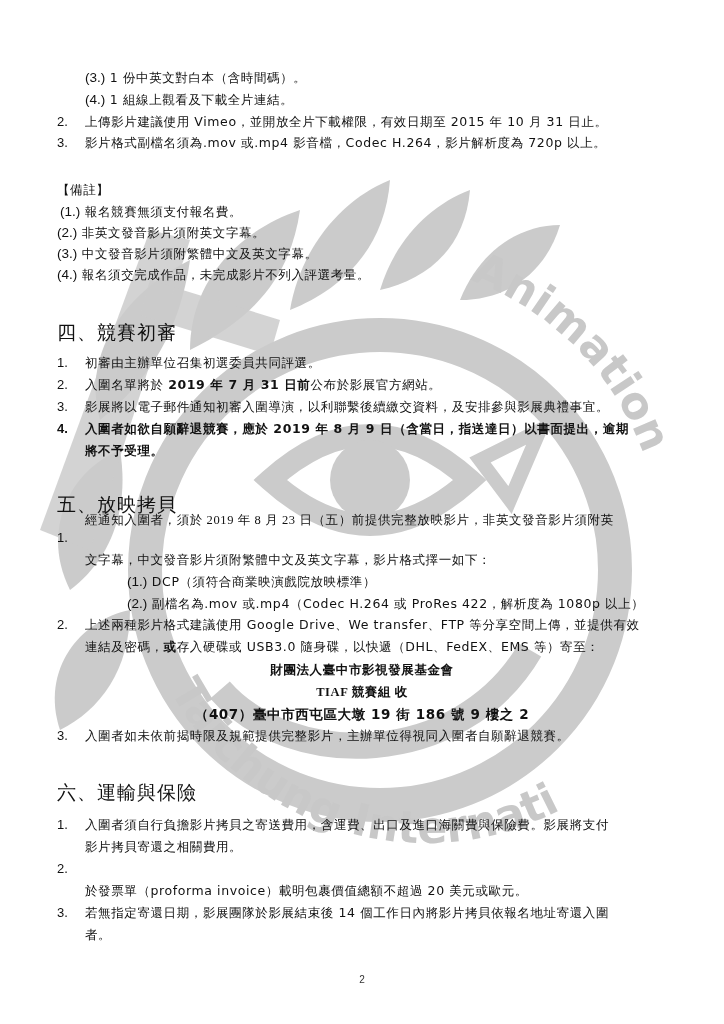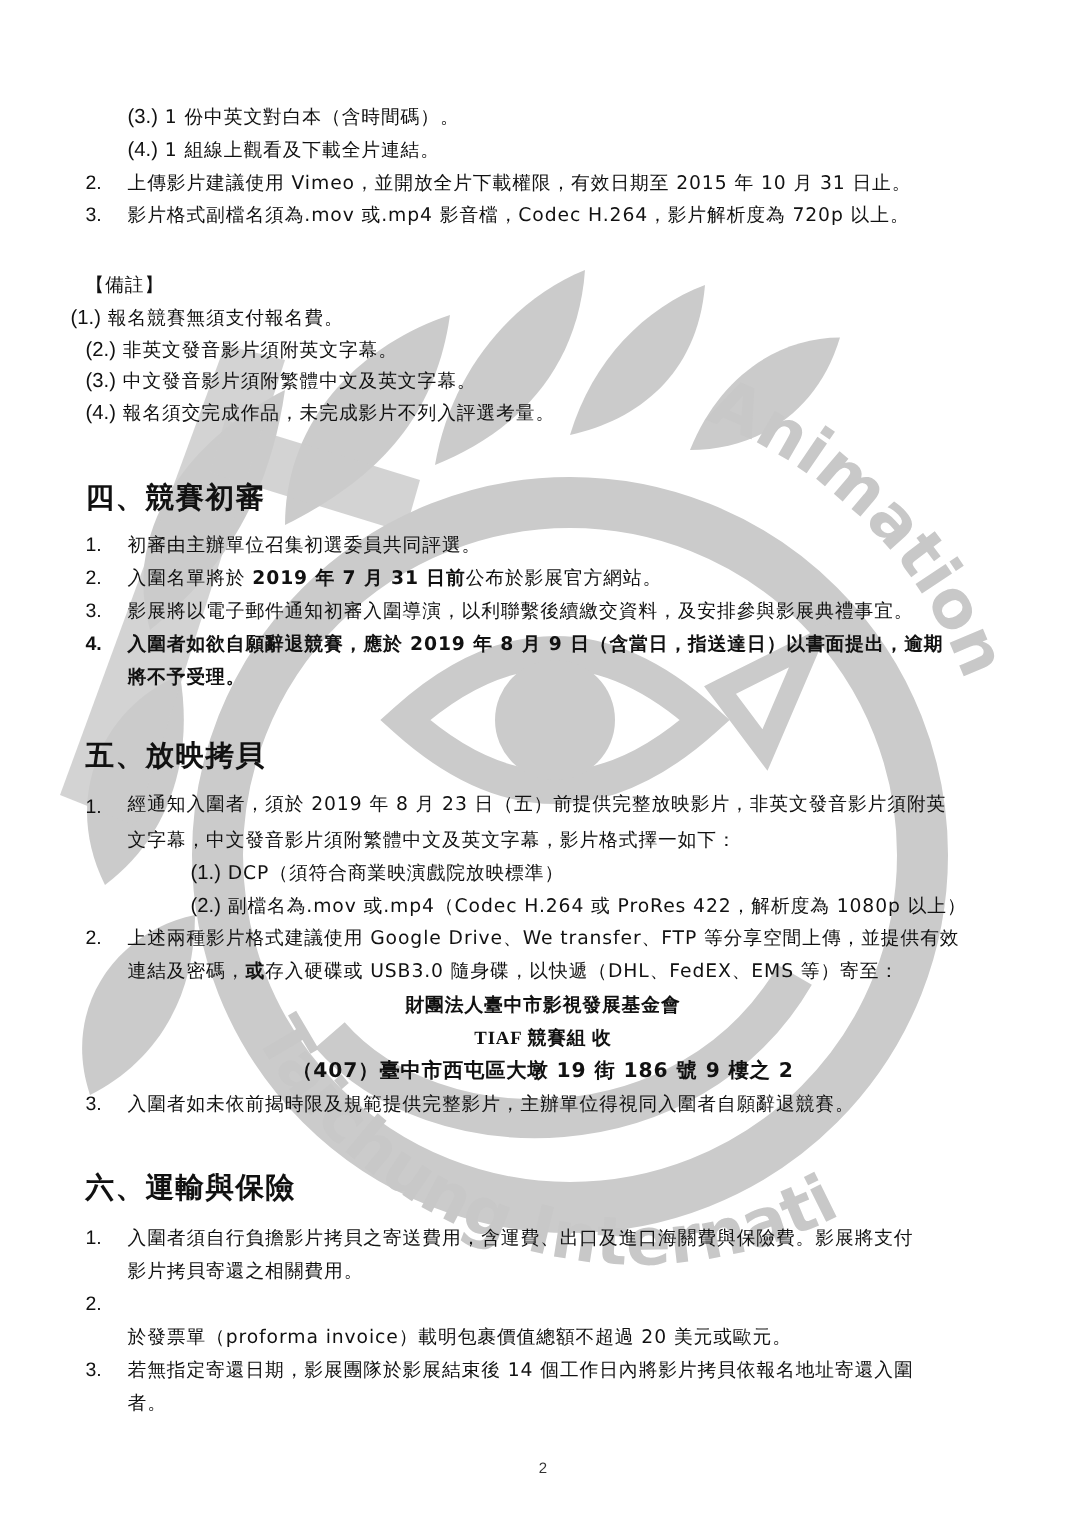--- a/index.html
+++ b/index.html
@@ -8,21 +8,21 @@
   .watermark { position:absolute; left:40px; top:170px; width:660px; height:680px; z-index:0; }
   .page { position:absolute; left:0; top:0; width:724px; height:1024px; z-index:1; }
   .line { position:absolute; font-size:12.5px; line-height:16px; white-space:nowrap; letter-spacing:0.6px; }
   .num { position:absolute; left:57px; font-size:13px; line-height:16px; font-family:"Liberation Sans", sans-serif; }
   .num.b { font-weight:bold; }
   .txt { left:85px; }
   .sub { left:85px; }
   .sub2 { left:97px;margin-left:30px; }
   .b { font-weight:bold; }
   .lat { font-family:"Liberation Sans", sans-serif; font-size:13.5px; letter-spacing:0; }
-  .h2 { position:absolute; left:57px; font-size:19px; font-weight:bold; line-height:24px;
+  .h2 { position:absolute; left:57px; font-size:19px; font-weight:normal; line-height:24px;
         font-family:"DejaVu Serif", serif; letter-spacing:1px; }
   .center { left:0; width:724px; text-align:center; }
   .pnum { position:absolute; top:974px; left:0; width:724px; text-align:center; font-size:10px;
           font-family:"Liberation Sans", sans-serif; color:#333; }
 </style>
 </head>
 <body>
 
 <svg class="watermark" viewBox="0 0 660 680" xmlns="http://www.w3.org/2000/svg">
   <g fill="#cbcbcb" stroke="none">
@@ -71,21 +71,21 @@
   <div class="line sub" style="top:92px;">
     <span class="lat">(4.)</span>
     <span>1 組線上觀看及下載全片連結。</span>
   </div>
   <div class="num" style="top:114px;">2.</div>
   <div class="line txt" style="top:114px;">上傳影片建議使用 Vimeo，並開放全片下載權限，有效日期至 2015 年 10 月 31 日止。</div>
   <div class="num" style="top:135px;">3.</div>
   <div class="line txt" style="top:135px;">影片格式副檔名須為.mov 或.mp4 影音檔，Codec H.264，影片解析度為 720p 以上。</div>
 
   <div class="line" style="top:182px; left:57px;">【備註】</div>
-  <div class="line" style="top:204px; left:47px;">
+  <div class="line" style="top:204px; left:60px;">
     <span class="lat">(1.)</span>
     <span>報名競賽無須支付報名費。</span>
   </div>
   <div class="line" style="top:225px; left:57px;">
     <span class="lat">(2.)</span>
     <span>非英文發音影片須附英文字幕。</span>
   </div>
   <div class="line" style="top:246px; left:57px;">
     <span class="lat">(3.)</span>
     <span>中文發音影片須附繁體中文及英文字幕。</span>
@@ -103,21 +103,21 @@
     <span>入圍名單將於 </span><span class="b">2019 年 7 月 31 日前</span><span>公布於影展官方網站。</span>
   </div>
   <div class="num" style="top:399px;">3.</div>
   <div class="line txt" style="top:399px;">影展將以電子郵件通知初審入圍導演，以利聯繫後續繳交資料，及安排參與影展典禮事宜。</div>
   <div class="num b" style="top:421px;">4.</div>
   <div class="line txt b" style="top:421px;">入圍者如欲自願辭退競賽，應於 2019 年 8 月 9 日（含當日，指送達日）以書面提出，逾期</div>
   <div class="line txt b" style="top:443px;">將不予受理。</div>
 
   <div class="h2" style="top:492px;">五、放映拷貝</div>
   <div class="num" style="top:530px;">1.</div>
-  <div class="line txt" style="top:528px;">經通知入圍者，須於 2019 年 8 月 23 日（五）前提供完整放映影片，非英文發音影片須附英</div>
+  <div class="line txt" style="top:512px;font-family:Liberation Serif, serif;">經通知入圍者，須於 2019 年 8 月 23 日（五）前提供完整放映影片，非英文發音影片須附英</div>
   <div class="line txt" style="top:552px;">文字幕，中文發音影片須附繁體中文及英文字幕，影片格式擇一如下：</div>
   <div class="line sub2" style="top:574px;">
     <span class="lat">(1.)</span>
     <span>DCP（須符合商業映演戲院放映標準）</span>
   </div>
   <div class="line sub2" style="top:596px;">
     <span class="lat">(2.)</span>
     <span>副檔名為.mov 或.mp4（Codec H.264 或 ProRes 422，解析度為 1080p 以上）</span>
   </div>
   <div class="num" style="top:617px;">2.</div>

